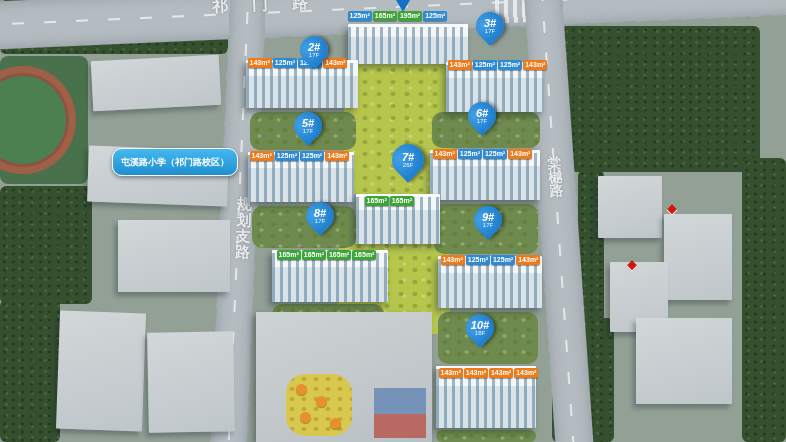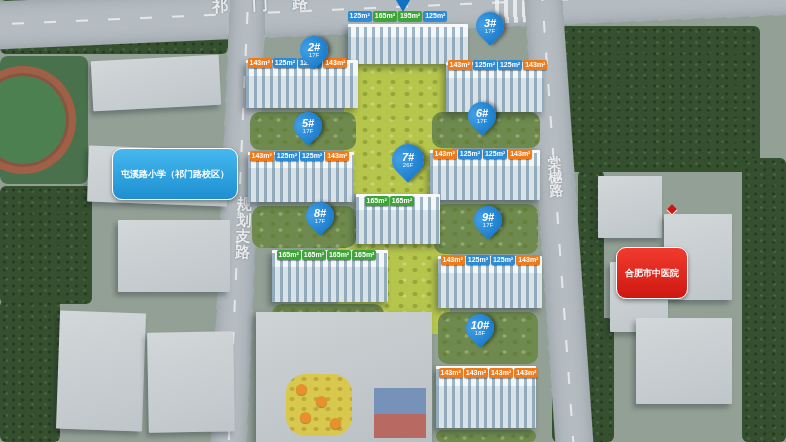--- a/index.html
+++ b/index.html
@@ -63,21 +63,21 @@
   .pin.big{width:32px;height:32px;}
   .pin-in{transform:rotate(45deg);width:100%;height:100%;display:flex;flex-direction:column;
     align-items:center;justify-content:center;color:#fff;}
   .pl{font-weight:bold;font-style:italic;font-size:11px;line-height:10px;}
   .pf{font-size:6px;line-height:7px;opacity:.92;}
   .pin-tail-cut{position:absolute;left:396px;top:0;width:0;height:0;z-index:9;
     border-left:7px solid transparent;border-right:7px solid transparent;border-top:12px solid #1172c4;}
 
   
   .poi{position:absolute;z-index:10;color:#fff;font-weight:bold;font-size:9px;line-height:10px;
-    padding:20px 8px;border-radius:10px;border:1px solid #fff;white-space:nowrap;
+    padding:8px 8px;border-radius:10px;border:1px solid #fff;white-space:nowrap;
     box-shadow:0 2px 4px rgba(0,0,0,.4);}
   .poi.blue{background:linear-gradient(180deg,#45b8ef,#1d8fd0);}
   .poi.red{background:linear-gradient(180deg,#f23b2e,#ce1710);}
   .tail{position:absolute;width:8px;height:8px;transform:rotate(45deg);z-index:9;}
   .tail.blue{background:#1d8fd0;border-right:1px solid #fff;border-bottom:1px solid #fff;}
   .tail.red{background:#ce1710;border-right:1px solid #fff;border-bottom:1px solid #fff;}
 </style>
 </head>
 <body>
 
@@ -251,16 +251,15 @@
         <span class="pl">10#</span>
         <span class="pf">18F</span>
       </div>
   </div>
 
   <div class="poi blue" style="left:112px;top:148px">屯溪路小学（祁门路校区）</div>
   <div class="tail blue" style="left:218px;top:164px"></div>
 
   <div class="tail red" style="left:668px;top:206px"></div>
 
-  <div class="poi red" style="left:616px;top:247px">合肥市中医院</div>
   <div class="tail red" style="left:628px;top:262px"></div>
 
 </div>
 
 </body></html>

